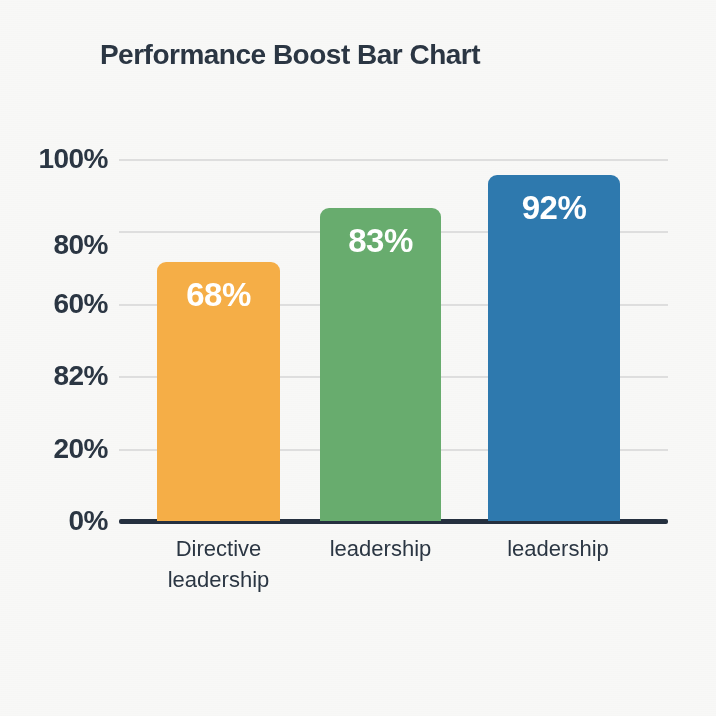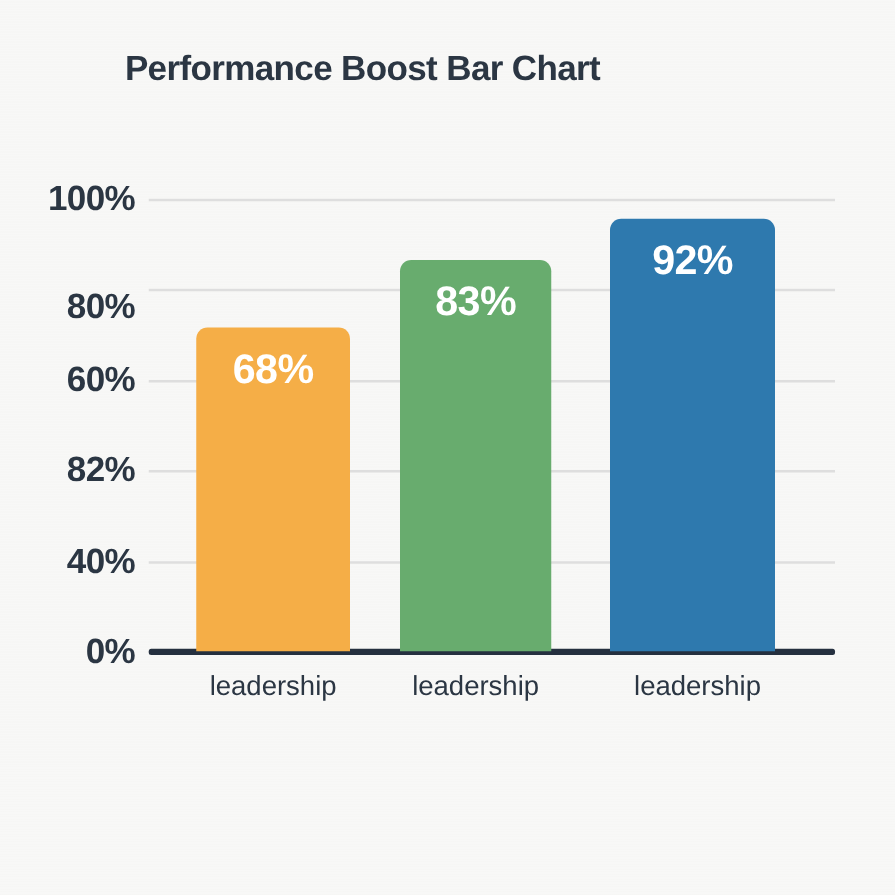--- a/index.html
+++ b/index.html
@@ -124,21 +124,21 @@
 
 <div id="chart-root">
 
   <div id="chart-title">Performance Boost Bar Chart</div>
 
   <div id="y-axis">
     <div class="y-tick-label" style="top:0px;">100%</div>
     <div class="y-tick-label" style="top:86px;">80%</div>
     <div class="y-tick-label" style="top:144.8px;text-align:right;">60%</div>
     <div class="y-tick-label" style="top:217.2px;">82%</div>
-    <div class="y-tick-label" style="top:289.6px;">40%</div>
+    <div class="y-tick-label" style="top:289.6px;">20%</div>
     <div class="y-tick-label" style="top:362px;">0%</div>
   </div>
 
   <div id="plot-area">
 
     <div class="gridline" style="top: 0px; background: rgb(222, 222, 222);"></div>
     <div class="gridline" style="top: 72.4px; background: rgb(222, 222, 222);"></div>
     <div class="gridline" style="top: 144.8px; background: rgb(222, 222, 222);"></div>
     <div class="gridline" style="top: 217.2px; background: rgb(222, 222, 222);"></div>
     <div class="gridline" style="top: 289.6px; background: rgb(222, 222, 222);"></div>
@@ -159,20 +159,21 @@
 
     <div class="bar-group" style="left:369px; width:132px; height:362px;">
       <div class="bar" id="bar-3" style="background: rgb(46, 121, 174); height: 346.04px;">
         <div class="bar-value">92%</div>
       </div>
     </div>
 
   </div>
 
   <div class="cat-label" style="left:147px; width:143px;">
+    <span>Directive</span>
     <span>leadership</span>
   </div>
 
   <div class="cat-label" style="left:308px; width:145px;">
     <span>leadership</span>
   </div>
 
   <div class="cat-label" style="left:456px; width:204px;">
     <span>leadership</span>
   </div>

